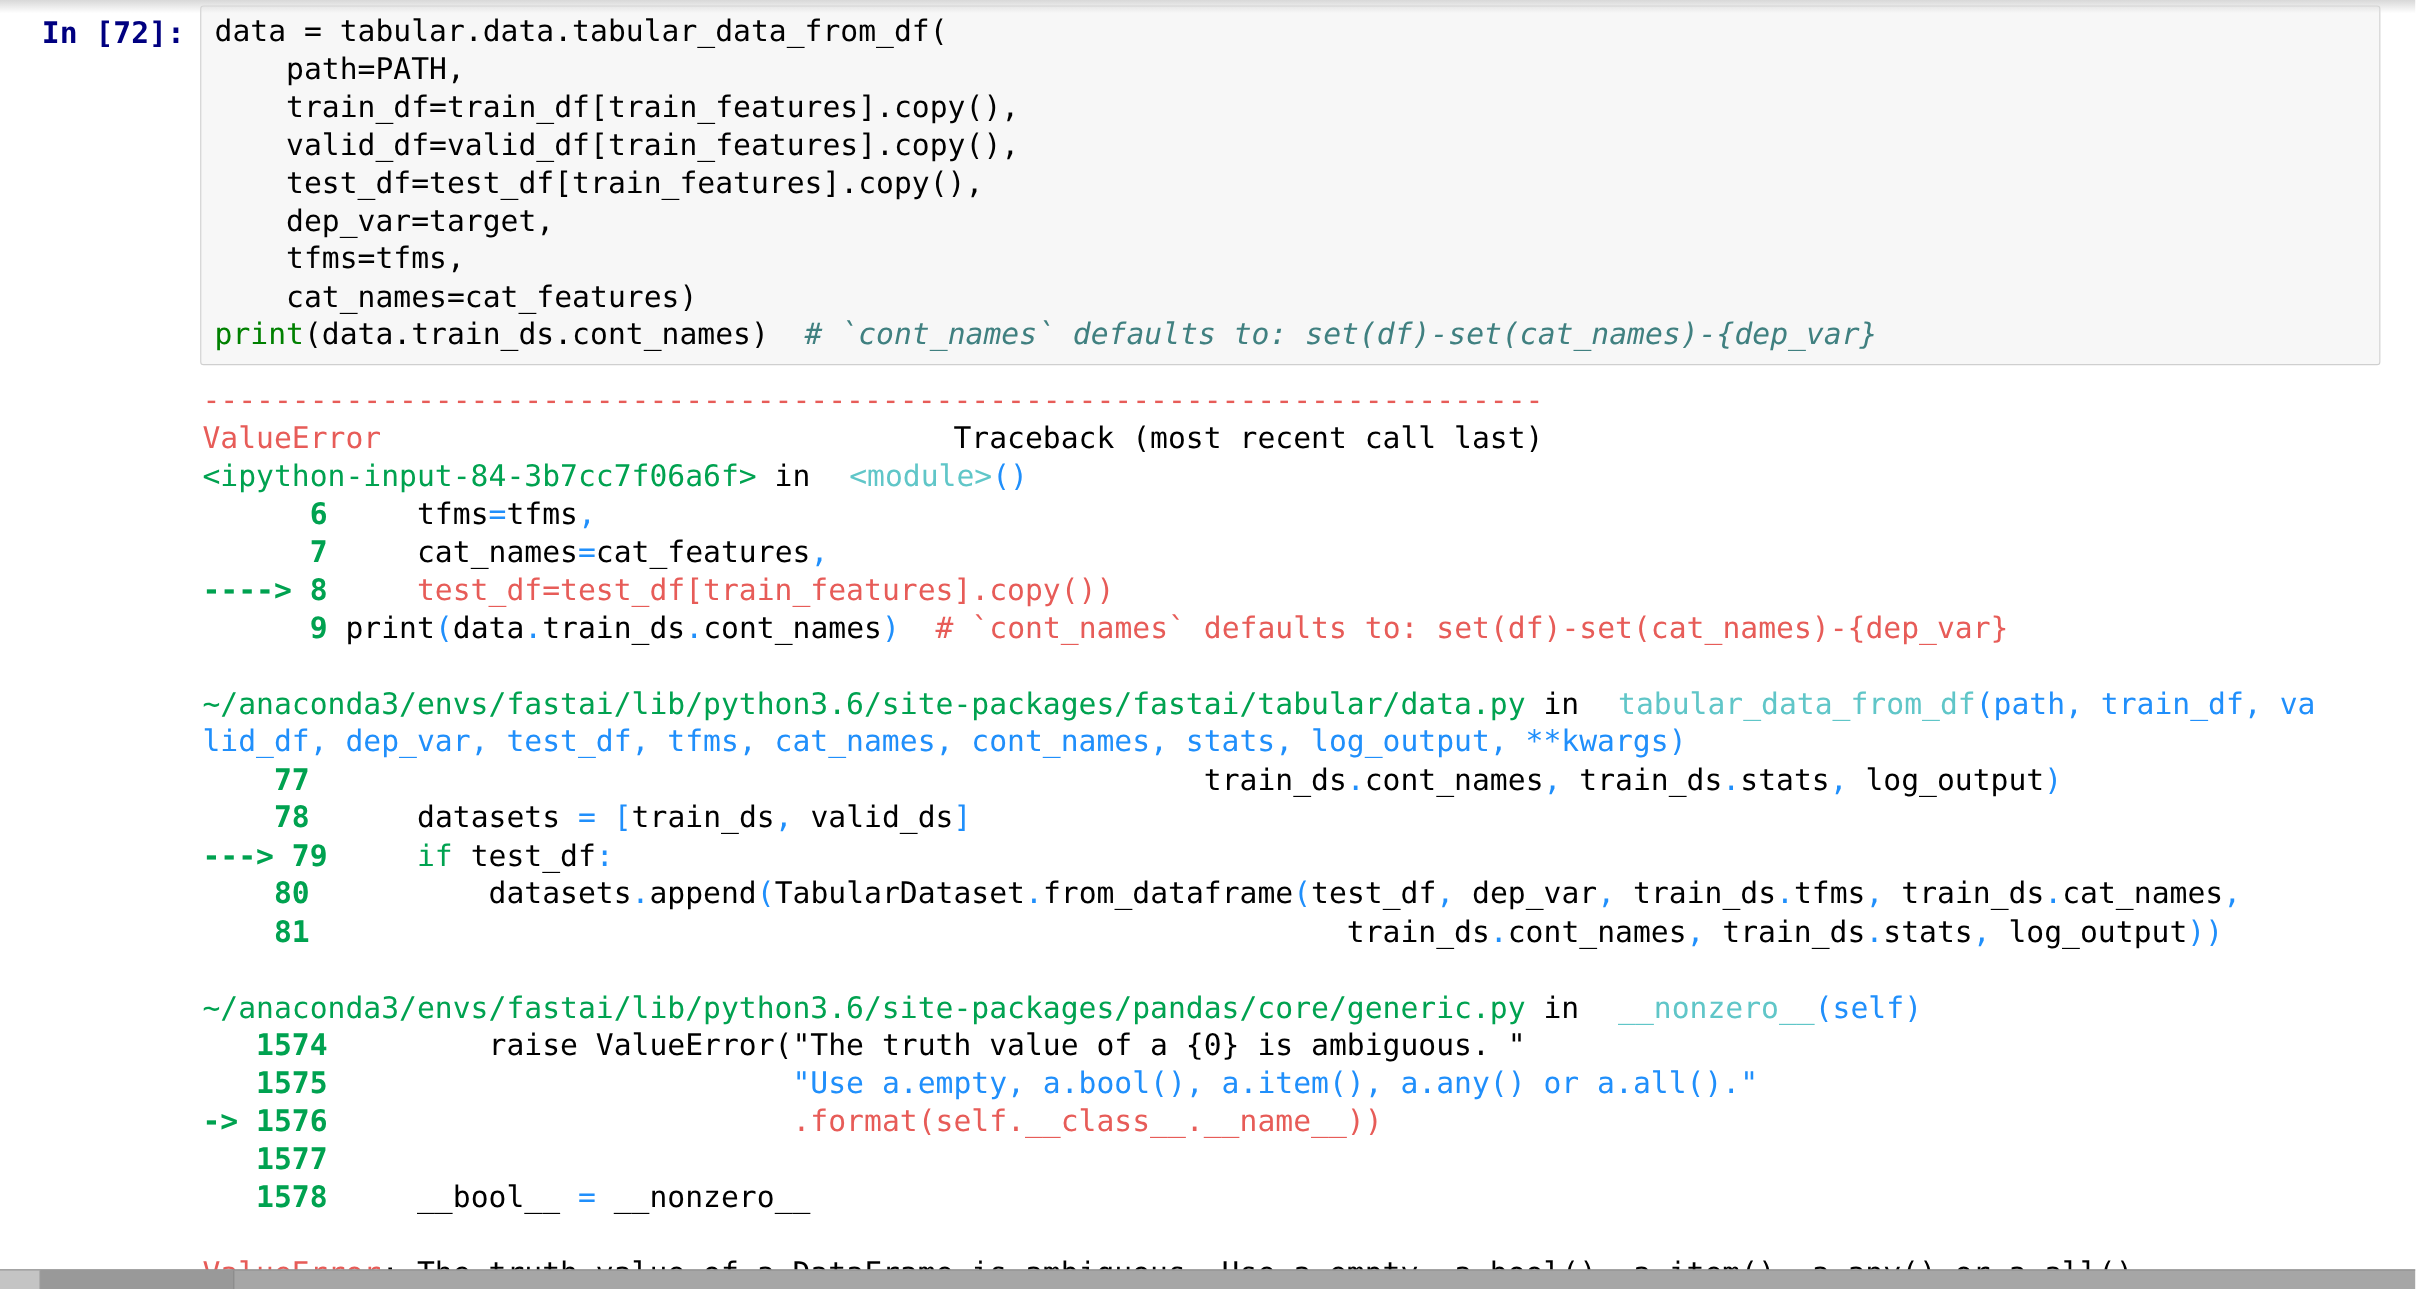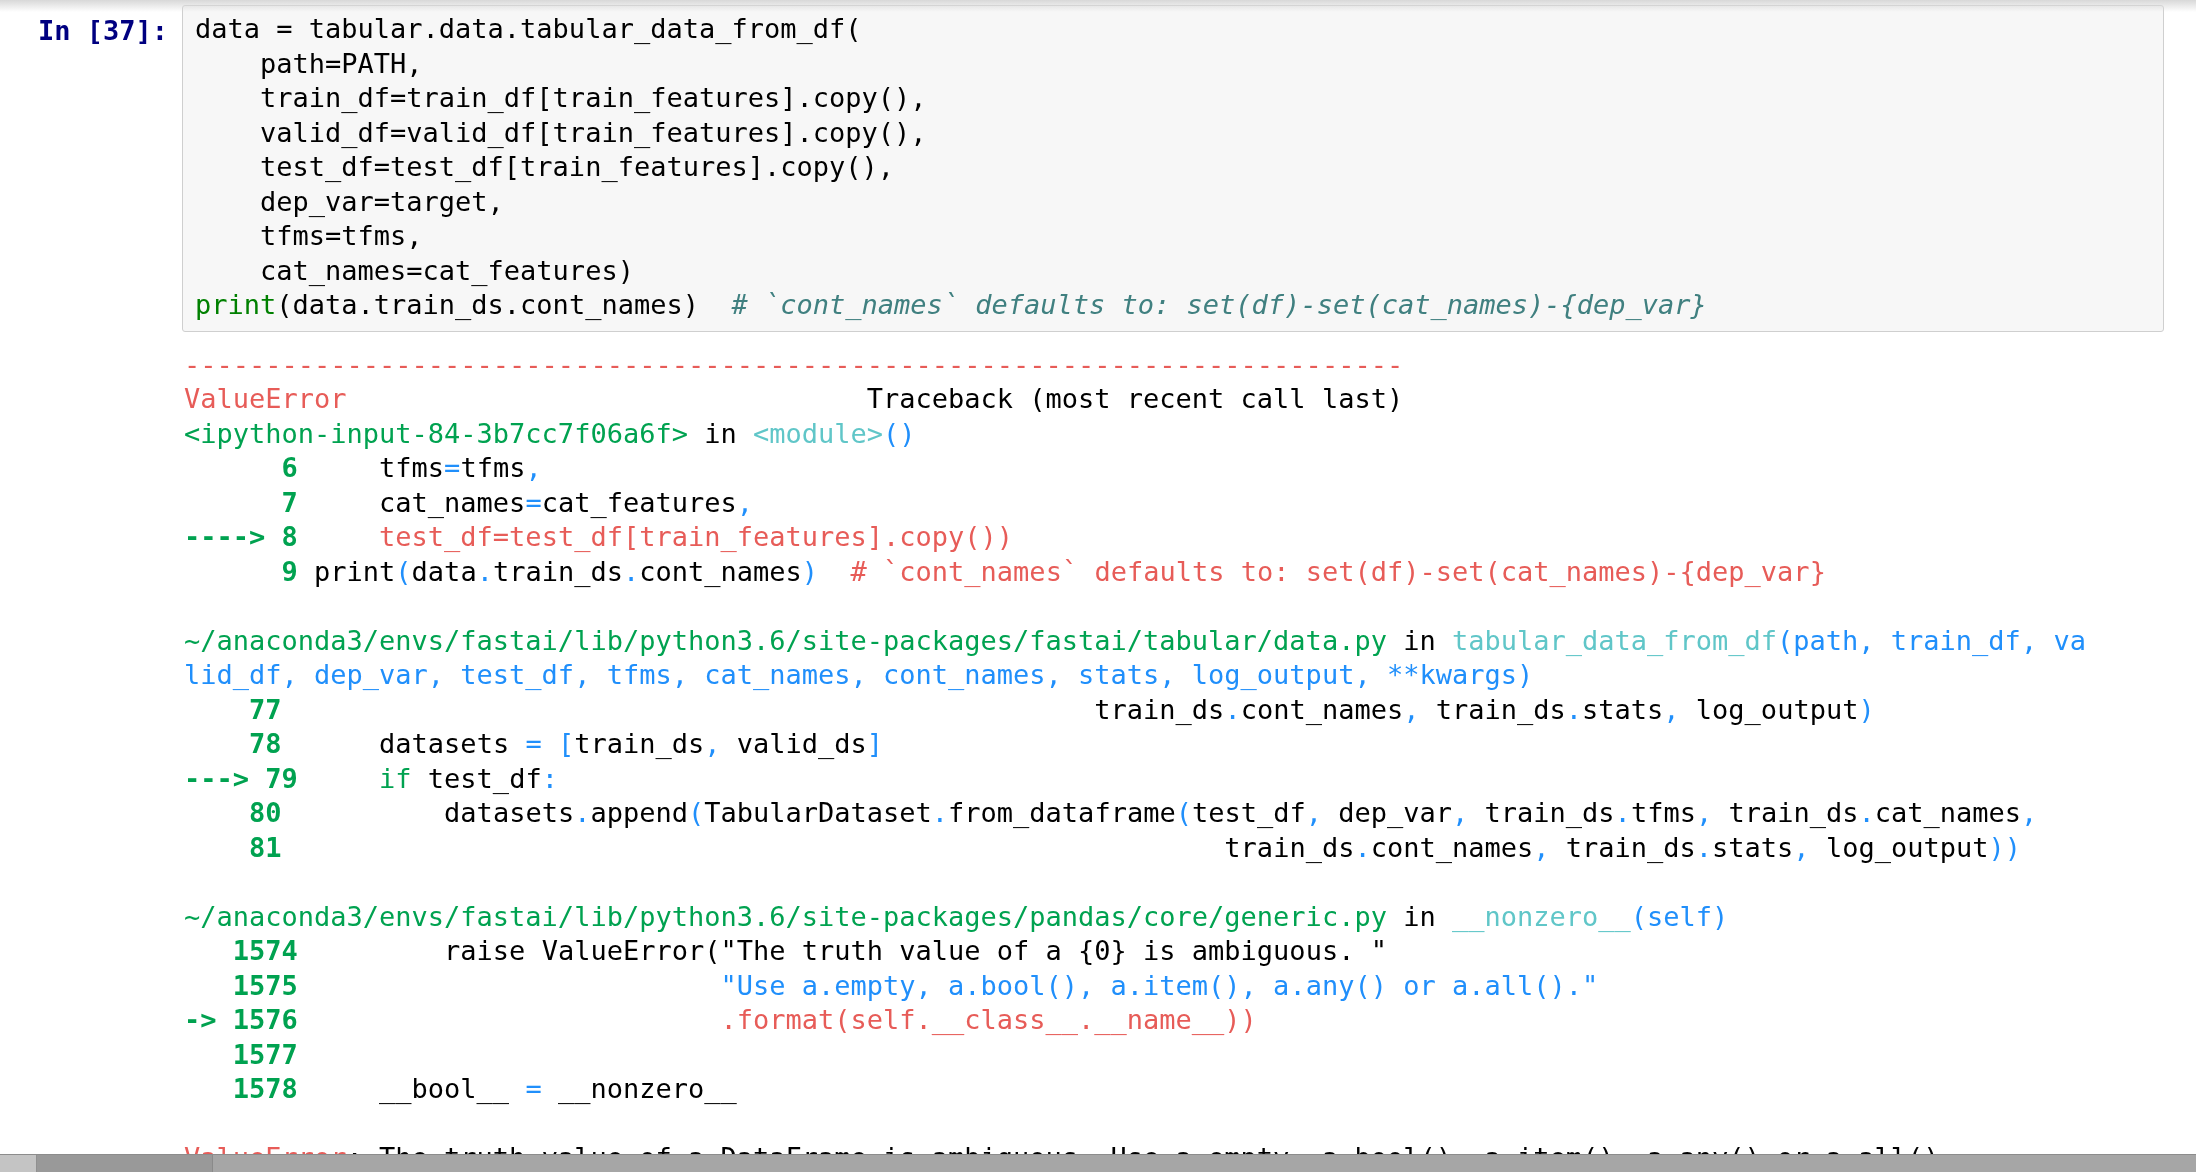--- a/index.html
+++ b/index.html
@@ -34,21 +34,21 @@
   .codearea{white-space:pre;}
   .line{white-space:pre; min-height:34.5px;}
   .output-area{
     margin:16px 0 0 184px; white-space:pre;
   }
   .tok-p {color:#000000;}
   .tok-r {color:var(--red);}
   .tok-g {color:var(--green);text-align:right;}
   .tok-gb{color:var(--green); font-weight:bold;}
   .tok-b {color:var(--blue);}
-  .tok-c {color:var(--cyan);}
+  .tok-c {color:var(--cyan);margin-left:19px;}
   .tok-bi{color:var(--builtin);}
   .tok-cm{color:var(--comment); font-style:italic;}
   .scrollbar{
     position:absolute; left:0; bottom:0; width:100%; height:17px;
     background:#a6a6a6; border-top:1px solid #8c8c8c; z-index:6;
   }
   .scrollbar .cap{
     position:absolute; left:0; top:0; width:37px; height:100%;
     background:#c4c4c4; border-right:1px solid #909090; box-sizing:border-box;
   }
@@ -57,21 +57,21 @@
     background:#999999; border-right:1px solid #8a8a8a; box-sizing:border-box;
   }
 </style>
 </head>
 <body>
 
 <div class="page">
   <div class="top-shade"></div>
 
   <div class="cell-row">
-    <div class="prompt-col">In [37]:</div>
+    <div class="prompt-col">In [72]:</div>
     <div class="input-box">
       <div class="codearea" id="input-code"><div class="line"><span class="tok-p">data = tabular.data.tabular_data_from_df(</span></div><div class="line"><span class="tok-p">    path=PATH,</span></div><div class="line"><span class="tok-p">    train_df=train_df[train_features].copy(),</span></div><div class="line"><span class="tok-p">    valid_df=valid_df[train_features].copy(),</span></div><div class="line"><span class="tok-p">    test_df=test_df[train_features].copy(),</span></div><div class="line"><span class="tok-p">    dep_var=target,</span></div><div class="line"><span class="tok-p">    tfms=tfms,</span></div><div class="line"><span class="tok-p">    cat_names=cat_features)</span></div><div class="line"><span class="tok-bi">print</span><span class="tok-p">(data.train_ds.cont_names)  </span><span class="tok-cm"># `cont_names` defaults to: set(df)-set(cat_names)-{dep_var}</span></div></div>
     </div>
   </div>
 
   <div class="output-area" id="traceback"><div class="line"><span class="tok-r">---------------------------------------------------------------------------</span></div><div class="line"><span class="tok-r">ValueError</span><span class="tok-p">                                </span><span class="tok-p">Traceback (most recent call last)</span></div><div class="line"><span class="tok-g">&lt;ipython-input-84-3b7cc7f06a6f&gt;</span><span class="tok-p"> in </span><span class="tok-c">&lt;module&gt;</span><span class="tok-b">()</span></div><div class="line"><span class="tok-gb">      6</span><span class="tok-p">     </span><span class="tok-p">tfms</span><span class="tok-b">=</span><span class="tok-p">tfms</span><span class="tok-b">,</span></div><div class="line"><span class="tok-gb">      7</span><span class="tok-p">     </span><span class="tok-p">cat_names</span><span class="tok-b">=</span><span class="tok-p">cat_features</span><span class="tok-b">,</span></div><div class="line"><span class="tok-gb">----&gt; 8</span><span class="tok-r">     test_df=test_df[train_features].copy())</span></div><div class="line"><span class="tok-gb">      9</span><span class="tok-p"> </span><span class="tok-p">print</span><span class="tok-b">(</span><span class="tok-p">data</span><span class="tok-b">.</span><span class="tok-p">train_ds</span><span class="tok-b">.</span><span class="tok-p">cont_names</span><span class="tok-b">)</span><span class="tok-p">  </span><span class="tok-r"># `cont_names` defaults to: set(df)-set(cat_names)-{dep_var}</span></div><div class="line">&nbsp;</div><div class="line"><span class="tok-g">~/anaconda3/envs/fastai/lib/python3.6/site-packages/fastai/tabular/data.py</span><span class="tok-p"> in </span><span class="tok-c">tabular_data_from_df</span><span class="tok-b">(path, train_df, va</span></div><div class="line"><span class="tok-b">lid_df, dep_var, test_df, tfms, cat_names, cont_names, stats, log_output, **kwargs)</span></div><div class="line"><span class="tok-gb">    77</span><span class="tok-p">                                                  </span><span class="tok-p">train_ds</span><span class="tok-b">.</span><span class="tok-p">cont_names</span><span class="tok-b">,</span><span class="tok-p"> train_ds</span><span class="tok-b">.</span><span class="tok-p">stats</span><span class="tok-b">,</span><span class="tok-p"> log_output</span><span class="tok-b">)</span></div><div class="line"><span class="tok-gb">    78</span><span class="tok-p">      </span><span class="tok-p">datasets </span><span class="tok-b">=</span><span class="tok-p"> </span><span class="tok-b">[</span><span class="tok-p">train_ds</span><span class="tok-b">,</span><span class="tok-p"> valid_ds</span><span class="tok-b">]</span></div><div class="line"><span class="tok-gb">---&gt; 79</span><span class="tok-p">     </span><span class="tok-g">if</span><span class="tok-p"> test_df</span><span class="tok-b">:</span></div><div class="line"><span class="tok-gb">    80</span><span class="tok-p">          </span><span class="tok-p">datasets</span><span class="tok-b">.</span><span class="tok-p">append</span><span class="tok-b">(</span><span class="tok-p">TabularDataset</span><span class="tok-b">.</span><span class="tok-p">from_dataframe</span><span class="tok-b">(</span><span class="tok-p">test_df</span><span class="tok-b">,</span><span class="tok-p"> dep_var</span><span class="tok-b">,</span><span class="tok-p"> train_ds</span><span class="tok-b">.</span><span class="tok-p">tfms</span><span class="tok-b">,</span><span class="tok-p"> train_ds</span><span class="tok-b">.</span><span class="tok-p">cat_names</span><span class="tok-b">,</span></div><div class="line"><span class="tok-gb">    81</span><span class="tok-p">                                                          </span><span class="tok-p">train_ds</span><span class="tok-b">.</span><span class="tok-p">cont_names</span><span class="tok-b">,</span><span class="tok-p"> train_ds</span><span class="tok-b">.</span><span class="tok-p">stats</span><span class="tok-b">,</span><span class="tok-p"> log_output</span><span class="tok-b">))</span></div><div class="line">&nbsp;</div><div class="line"><span class="tok-g">~/anaconda3/envs/fastai/lib/python3.6/site-packages/pandas/core/generic.py</span><span class="tok-p"> in </span><span class="tok-c">__nonzero__</span><span class="tok-b">(self)</span></div><div class="line"><span class="tok-gb">   1574</span><span class="tok-p">         raise ValueError("The truth value of a {0} is ambiguous. "</span></div><div class="line"><span class="tok-gb">   1575</span><span class="tok-p">                          </span><span class="tok-b">"Use a.empty, a.bool(), a.item(), a.any() or a.all()."</span></div><div class="line"><span class="tok-gb">-&gt; 1576</span><span class="tok-p">                          </span><span class="tok-r">.format(self.__class__.__name__))</span></div><div class="line"><span class="tok-gb">   1577</span></div><div class="line"><span class="tok-gb">   1578</span><span class="tok-p">     </span><span class="tok-p">__bool__ </span><span class="tok-b">=</span><span class="tok-p"> __nonzero__</span></div><div class="line">&nbsp;</div><div class="line"><span class="tok-r">ValueError</span><span class="tok-p">: The truth value of a DataFrame is ambiguous. Use a.empty, a.bool(), a.item(), a.any() or a.all().</span></div></div>
 
   <div class="scrollbar">
     <div class="cap"></div>
     <div class="thumb"></div>

